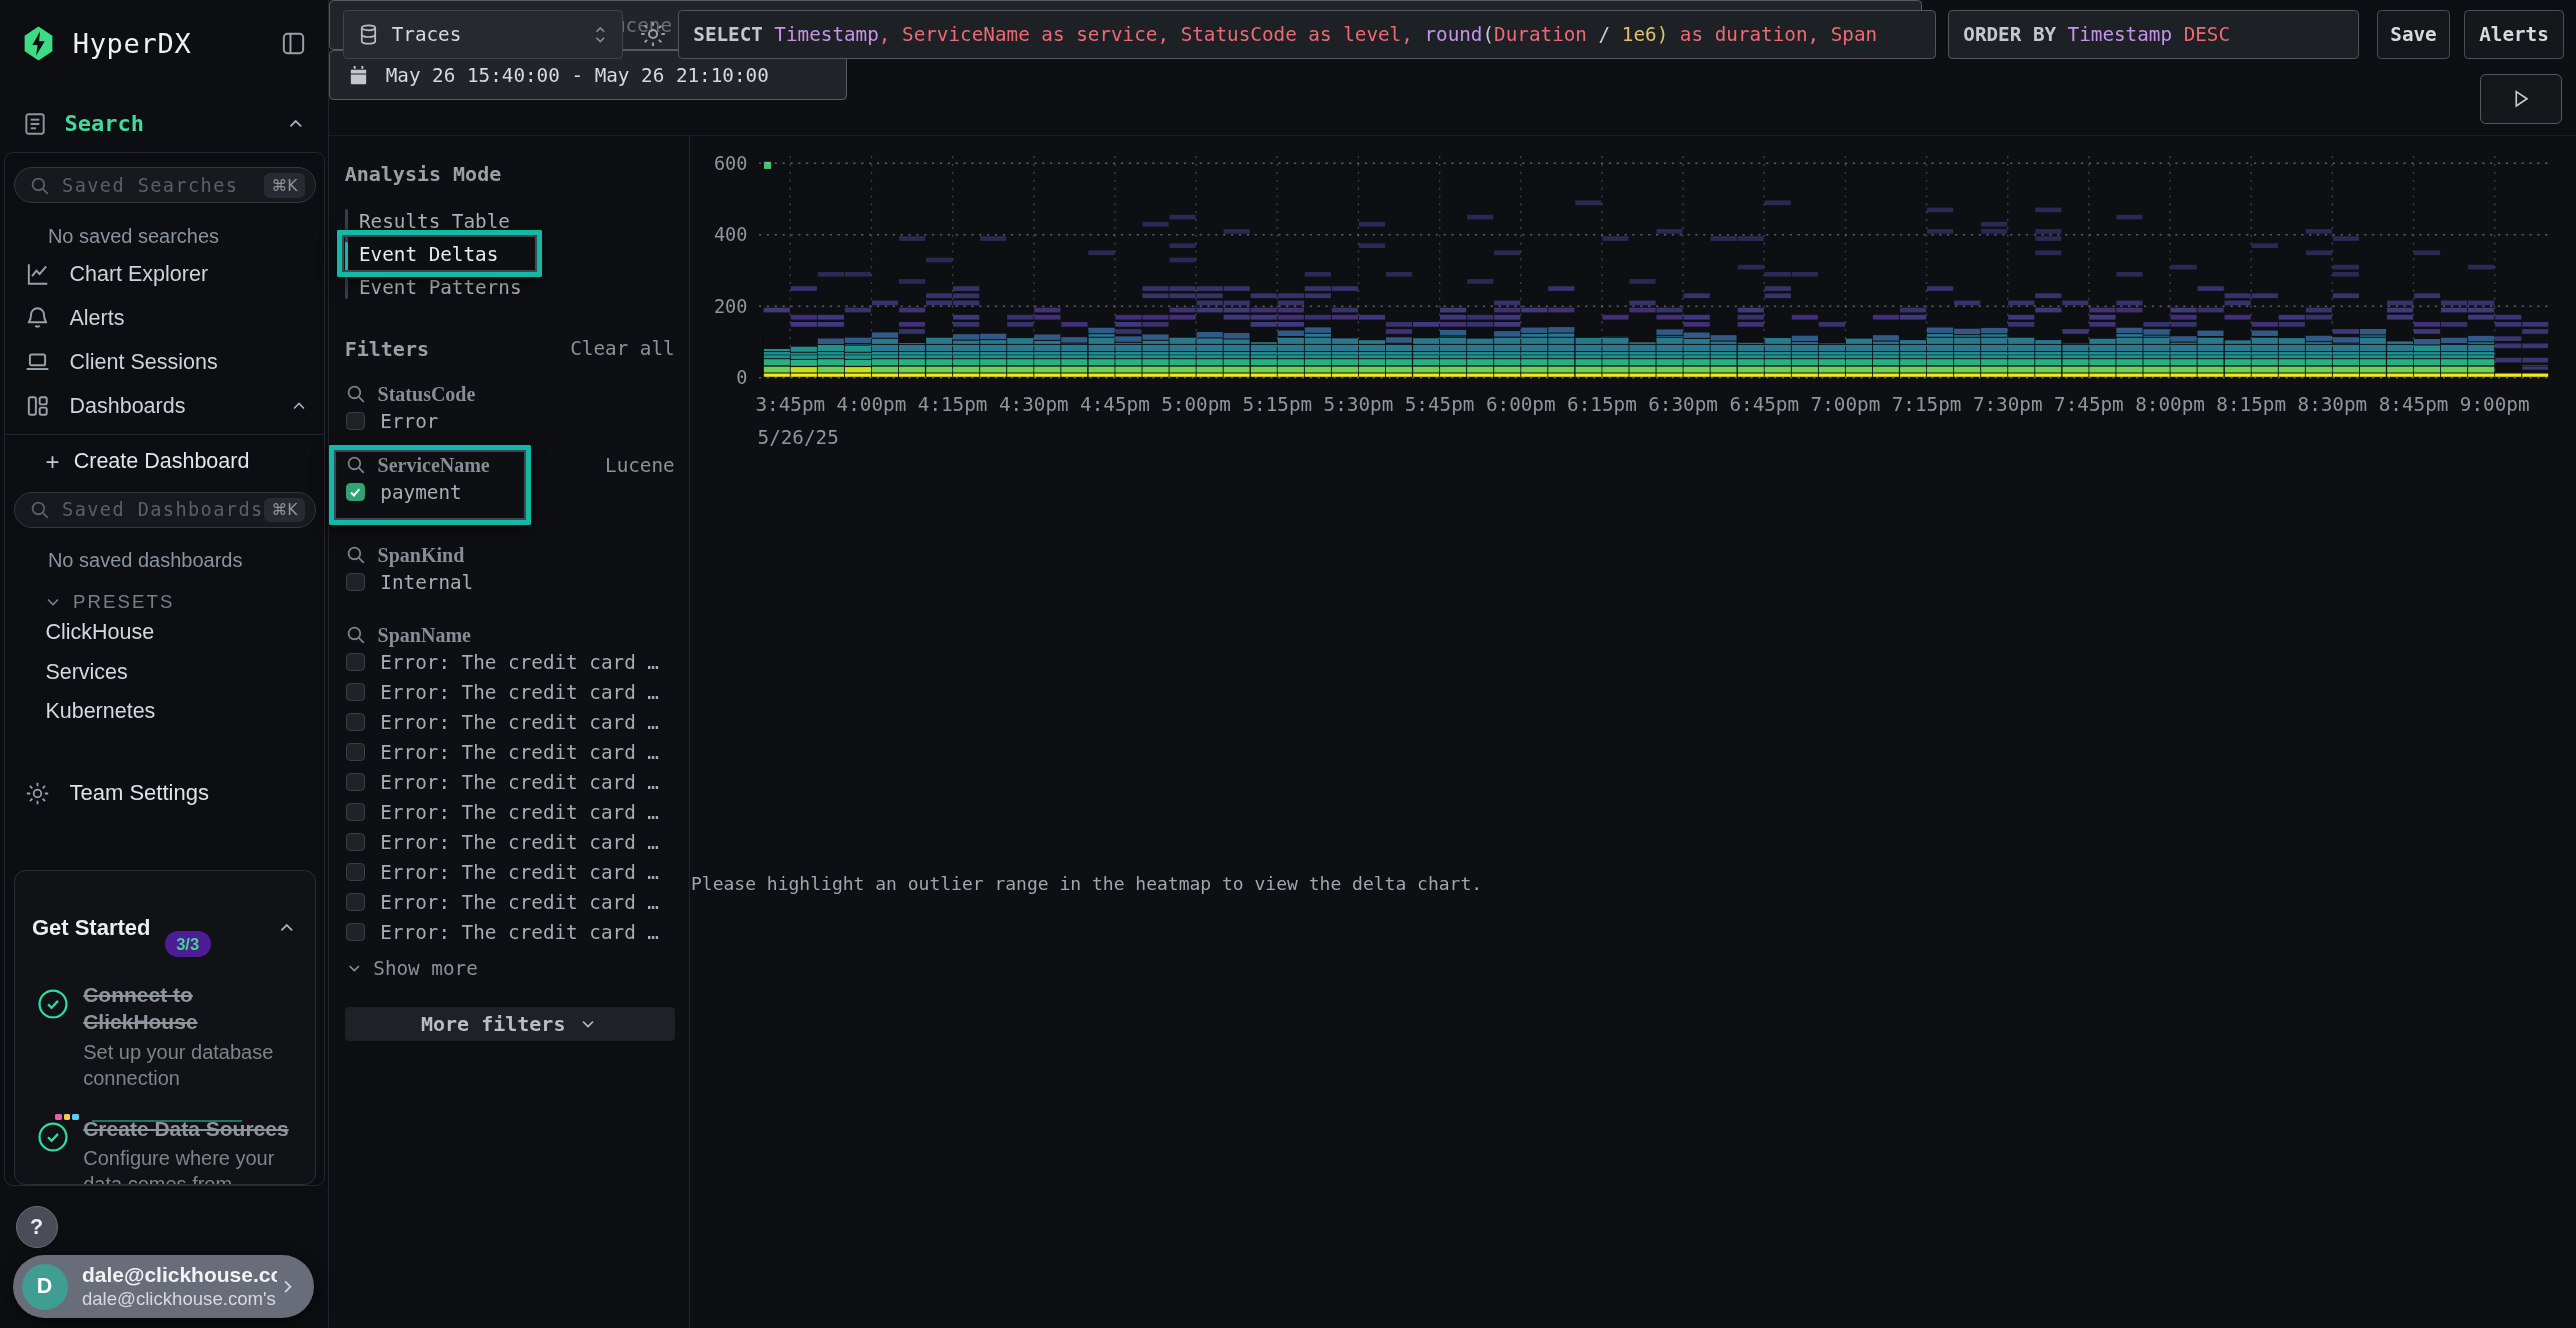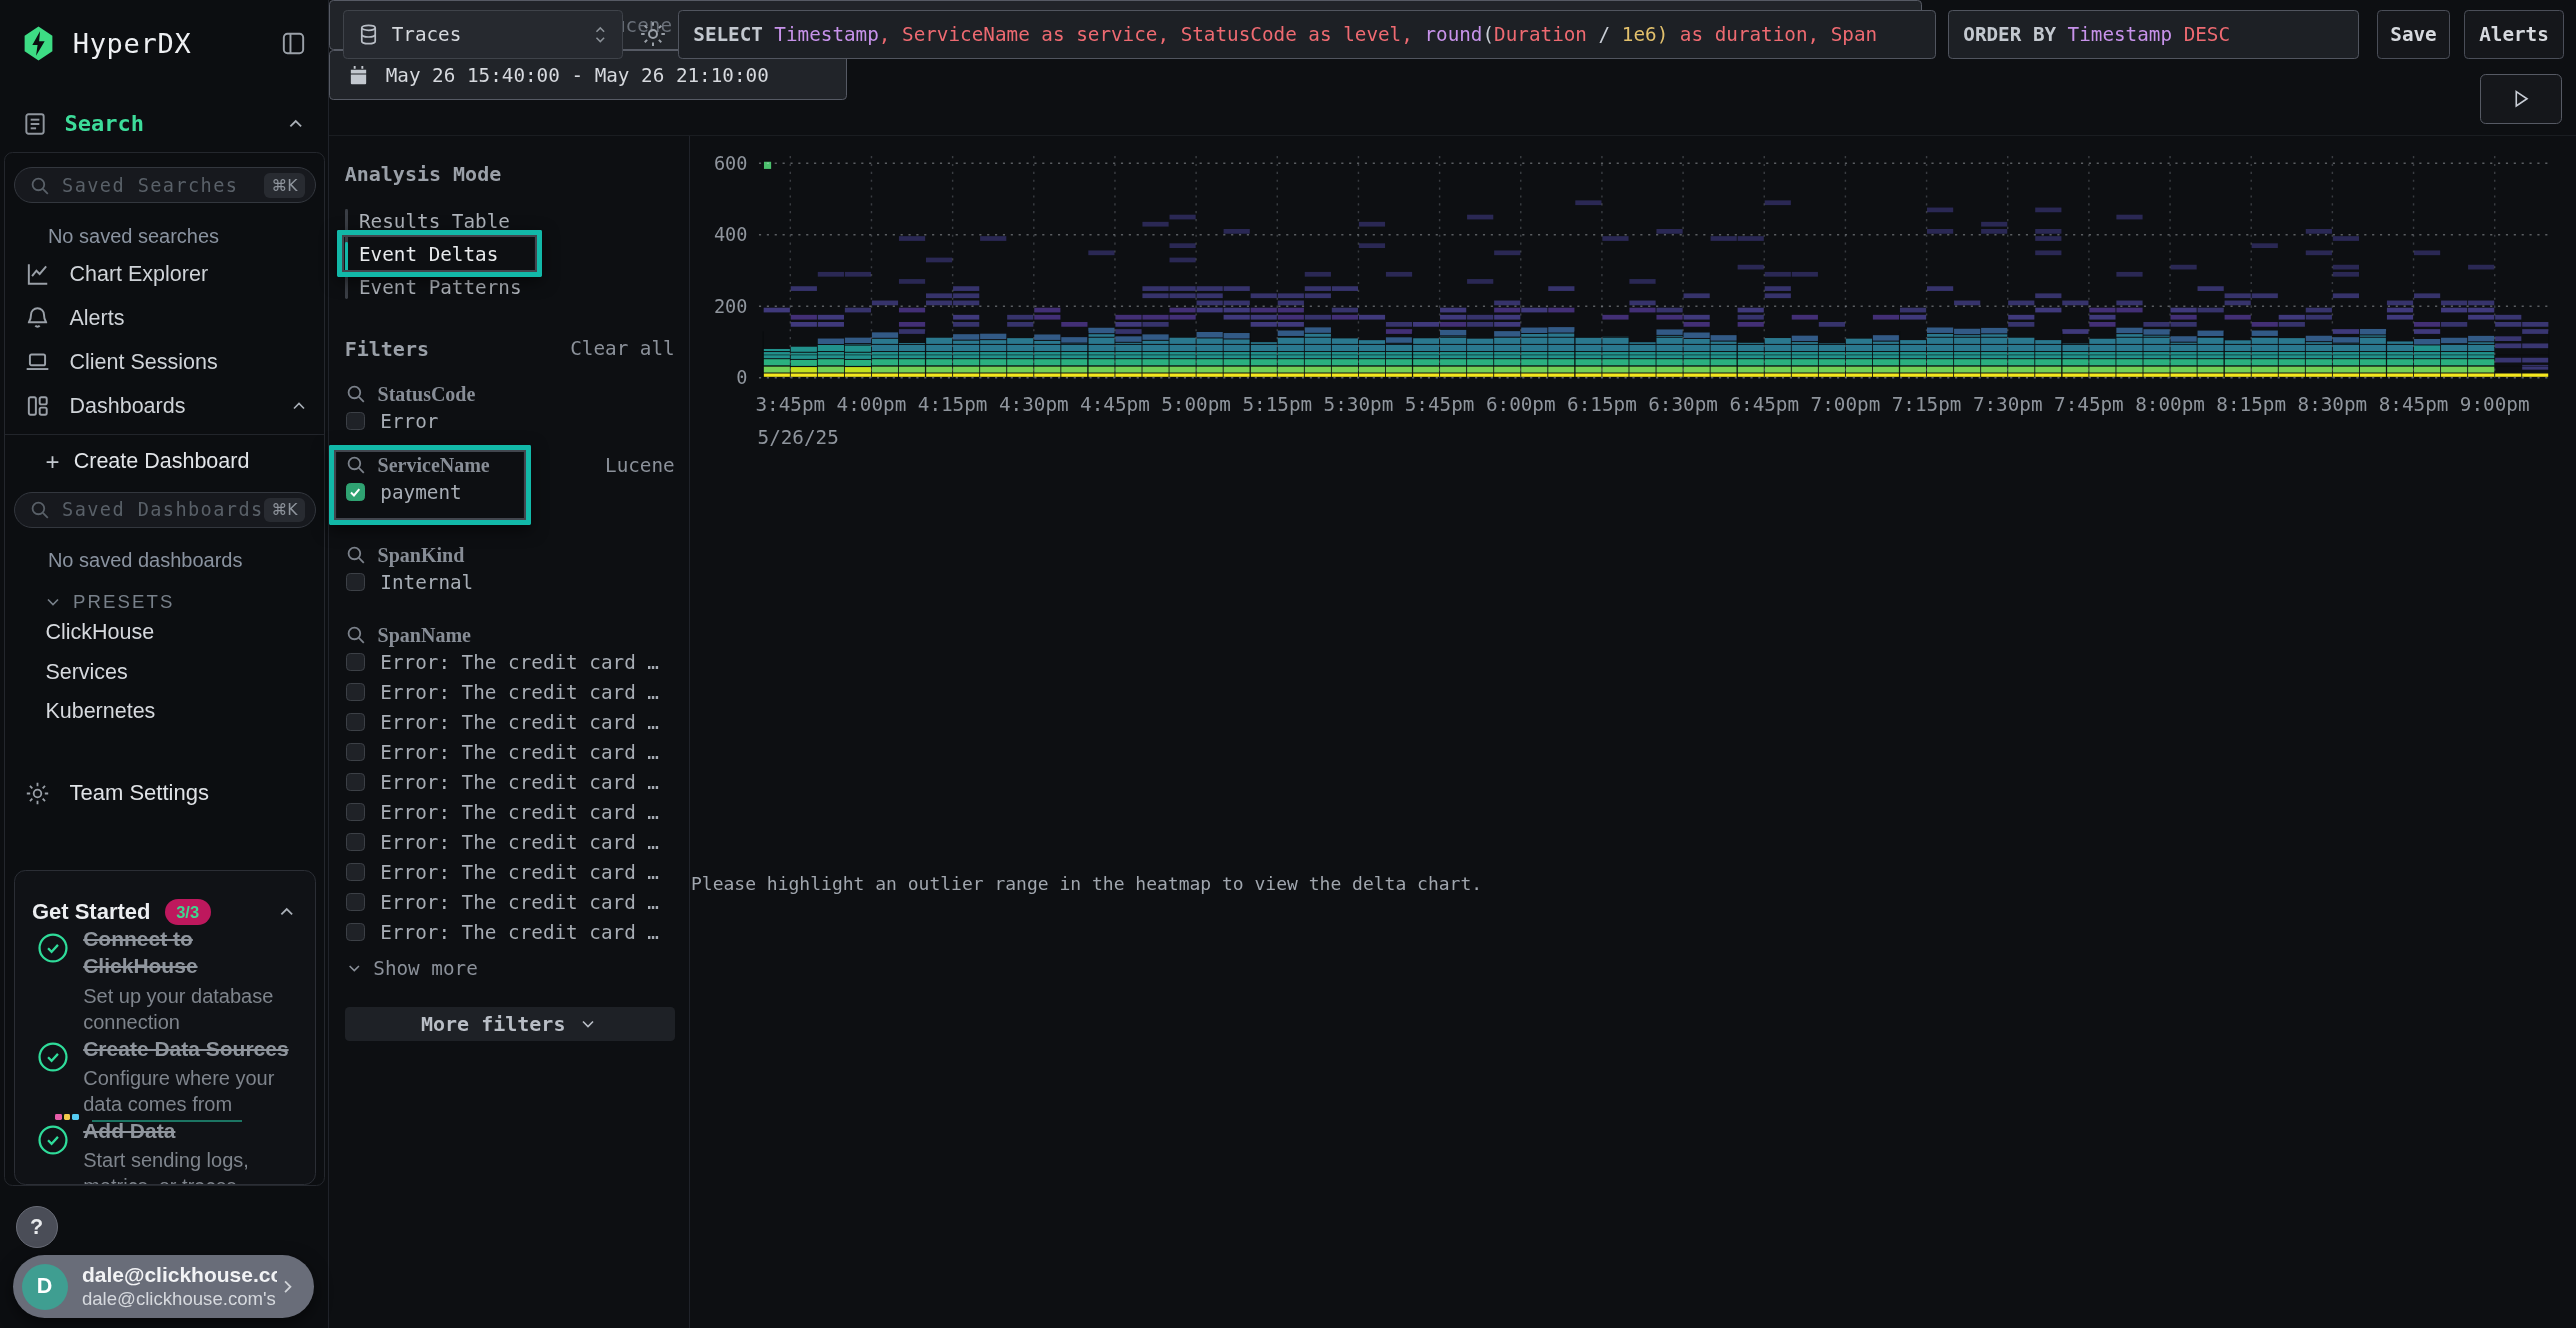--- a/index.html
+++ b/index.html
@@ -35,23 +35,23 @@
   .create-dash .clbl{font-family:"Liberation Sans",sans-serif;font-size:21.5px;}
   .presets-head{display:flex;align-items:center;margin:18.6px 0 0 29px;color:#78808a;}
   .presets-head .plbl{font-family:"Liberation Sans",sans-serif;font-size:18.6px;letter-spacing:2.1px;margin-left:10px;}
   .preset-item{font-family:"Liberation Sans",sans-serif;font-size:21.5px;color:#d6d9de;padding:7.2px 0 7.2px 31.5px;}
   .team-settings{display:flex;align-items:center;margin-top:40px;padding-left:10px;height:44px;color:#dfe2e6;}
   .team-settings .ico{width:27px;color:#9aa0a8;}
   .team-settings .tlbl{font-family:"Liberation Sans",sans-serif;font-size:22px;margin-left:18.6px;}
   .gs-card{position:absolute;left:8.6px;right:8.6px;top:717px;bottom:0;border:1.4px solid #2b2e35;border-radius:11.4px;background:#101216;padding:28px 17px;overflow:hidden;}
   .gs-head{display:flex;align-items:center;}
   .gs-title{font-family:"Liberation Sans",sans-serif;font-weight:bold;font-size:22px;color:#eceef1;}
-  .gs-badge{margin-left:14.3px;background:#be185d;color:#3fd68f;font-family:"Liberation Sans",sans-serif;font-weight:bold;font-size:16.5px;padding:3.6px 11.4px;border-radius:13px;}
+  .gs-badge{margin-left:14.3px;background:#4c1d95;color:#3fd68f;font-family:"Liberation Sans",sans-serif;font-weight:bold;font-size:16.5px;padding:3.6px 11.4px;border-radius:13px;margin-top:32px;}
   .gs-head .chev{margin-left:auto;color:#aab0b8;}
-  .gs-item{display:flex;}
+  .gs-item{display:flex;margin-top:24px;}
   .gs-check{width:34px;flex:0 0 34px;margin:5.7px 13px 0 4.3px;color:#2fdc9a;}
   .gs-item-title{font-family:"Liberation Sans",sans-serif;font-weight:bold;font-size:21px;color:#8f959d;text-decoration:line-through;line-height:1.3;}
   .gs-item-sub{font-family:"Liberation Sans",sans-serif;font-size:20px;color:#7e848c;line-height:1.3;margin-top:2.9px;}
   .hidden-item{position:absolute;left:50px;bottom:63px;display:flex;align-items:center;z-index:1;}
   .confetti span{display:inline-block;width:6.4px;height:6.4px;border-radius:1.4px;margin-right:2.1px;}
   .hidden-strike{width:150px;height:11.4px;margin-left:11.4px;border-bottom:2.9px solid #1f8f77;opacity:.8;}
   .help-fab{position:absolute;left:15.7px;top:1206px;width:42px;height:42px;border-radius:50%;background:#4a4d57;border:1.4px solid #6a6d78;display:flex;align-items:center;justify-content:center;z-index:5;}
   .help-fab span{font-family:"Liberation Sans",sans-serif;font-weight:bold;font-size:21.5px;color:#e8eaec;}
   .user-pill{position:absolute;left:13px;top:1255px;width:301px;height:63px;border-radius:31.5px;background:#696d79;display:flex;align-items:center;padding:0 15.7px 0 8.6px;z-index:6;box-shadow:0 5.7px 17px rgba(0,0,0,.5);}
   .avatar{width:46px;height:46px;border-radius:50%;background:#3f9e91;display:flex;align-items:center;justify-content:center;flex:0 0 46px;}

